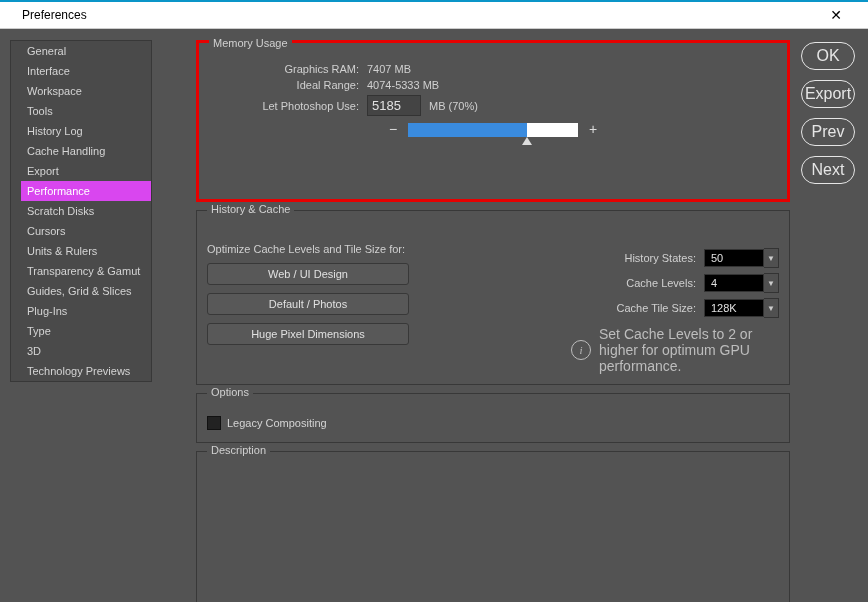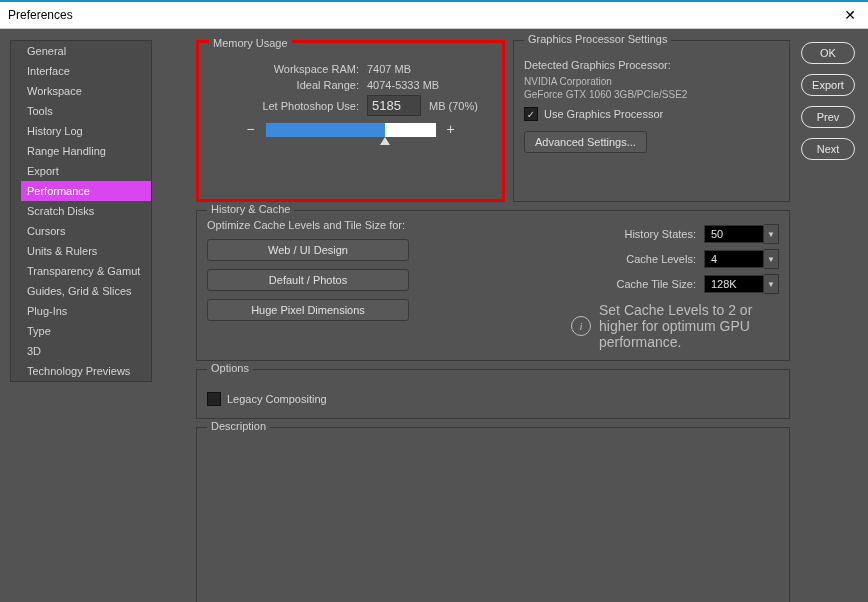--- a/index.html
+++ b/index.html
@@ -1,17 +1,17 @@
 <!DOCTYPE html>
 <html><head>
 <meta charset="utf-8">
 <style>
   html,body{margin:0;padding:0;font-family:"Segoe UI",Tahoma,sans-serif;font-size:11px;color:#d4d4d4;background:#fff;}
   .window{width:868px;height:602px;background:#535353;position:relative;border-top:2px solid #0a95c8;}
-  .titlebar{height:26px;background:#fff;color:#000;display:flex;align-items:center;padding:0 6px;border-bottom:1px solid #ccc;}
+  .titlebar{height:26px;background:#fff;color:#000;display:flex;align-items:center;padding:0 20px;border-bottom:1px solid #ccc;}
   .titlebar .title{flex:1;font-size:12px;padding-left:2px;}
   .titlebar .close{font-size:14px;padding:0 6px;cursor:pointer;}
   .body{position:absolute;top:28px;left:0;right:0;bottom:0;display:flex;padding:10px 10px 10px 10px;gap:8px;}
   .sidebar{width:130px;background:#4a4a4a;border:1px solid #383838;align-self:flex-start;padding-left:10px;}
   .sidebar .item{padding:4px 6px;cursor:pointer;color:#d4d4d4;}
   .sidebar .item.sel{background:#d946ef;color:#fff;}
   .main{flex:1;display:flex;flex-direction:column;gap:8px;position:relative;margin-left:36px;}
   .row1{display:flex;gap:8px;}
   .panel{border:1px solid #383838;position:relative;padding:18px 10px 10px 10px;}
   .legend{position:absolute;top:-8px;left:10px;background:#535353;padding:0 4px;color:#d0d0d0;}
@@ -25,22 +25,22 @@
   .sliderwrap{display:flex;align-items:center;justify-content:center;margin-top:6px;position:relative;}
   .signbtn{width:18px;height:16px;color:#ddd;text-align:center;font-size:14px;line-height:14px;cursor:pointer;}
   .track{width:170px;height:14px;background:#fff;position:relative;margin:0 6px;}
   .fill{position:absolute;left:0;top:0;bottom:0;background:#3a8bde;}
   .thumb{position:absolute;top:14px;transform:translateX(-50%);width:0;height:0;border-left:5px solid transparent;border-right:5px solid transparent;border-bottom:8px solid #ddd;}
   .gfx .gtxt{color:#bdbdbd;font-size:10px;line-height:13px;}
   .chk{display:flex;align-items:center;gap:6px;margin-top:6px;}
   .chkbox{width:12px;height:12px;background:#222;border:1px solid #111;display:flex;align-items:center;justify-content:center;color:#bcd;font-size:10px;}
   .button{background:#585858;border:1px solid #383838;border-radius:3px;color:#e0e0e0;padding:4px 10px;cursor:pointer;display:inline-block;text-align:center;}
   .rbtns{width:60px;display:flex;flex-direction:column;gap:10px;align-items:center;padding-top:2px;}
-  .pill{width:52px;border:1px solid #e5e5e5;border-radius:14px;padding:4px 0;color:#e5e5e5;text-align:center;cursor:pointer;font-size:11px;}
-  .history{display:flex;padding-top:8px;}
+  .pill{width:52px;border:1px solid #e5e5e5;border-radius:14px;padding:4px 0;color:#e5e5e5;text-align:center;cursor:pointer;font-size:16px;}
+  .history{display:flex;padding-top:32px;}
   .hleft{flex:1;}
   .hleft .optbtn{width:180px;margin-top:8px;}
   .hright{width:300px;}
   .hrow{display:flex;align-items:center;justify-content:flex-end;gap:8px;margin:5px 0;}
   .sel{display:flex;align-items:center;}
   .sel .selval{width:46px;background:#000000;border:1px solid #333;padding:2px 6px;color:#e0e0e0;}
   .sel .caret{width:14px;height:18px;border:1px solid #333;border-left:none;display:flex;align-items:center;justify-content:center;color:#ccc;font-size:8px;background:#505050;}
   .info{display:flex;align-items:center;gap:8px;margin-top:8px;justify-content:flex-end;}
   .info .iicon{width:18px;height:18px;border:1.5px solid #bdbdbd;border-radius:50%;display:flex;align-items:center;justify-content:center;font-style:italic;font-family:serif;color:#bdbdbd;}
   .info .itxt{font-size:14px;color:#bdbdbd;width:180px;}
@@ -57,40 +57,40 @@
     <div class="close">✕</div>
   </div>
 
   <div class="body">
     <div class="sidebar" id="sidebar">
         <div class="item">General</div>
         <div class="item">Interface</div>
         <div class="item">Workspace</div>
         <div class="item">Tools</div>
         <div class="item">History Log</div>
-        <div class="item">Range Handling</div>
+        <div class="item">Cache Handling</div>
         <div class="item">Export</div>
         <div class="item sel">Performance</div>
         <div class="item">Scratch Disks</div>
         <div class="item">Cursors</div>
         <div class="item">Units &amp; Rulers</div>
         <div class="item">Transparency &amp; Gamut</div>
         <div class="item">Guides, Grid &amp; Slices</div>
         <div class="item">Plug-Ins</div>
         <div class="item">Type</div>
         <div class="item">3D</div>
         <div class="item">Technology Previews</div>
       </div>
 
     <div class="main">
       <div class="row1">
         <div class="panel memory">
           <div class="legend">Memory Usage</div>
           <div class="stat">
-            <div class="lab">Workspace RAM:</div>
+            <div class="lab">Graphics RAM:</div>
             <div class="val">7407 MB</div>
           </div>
           <div class="stat">
             <div class="lab">Ideal Range:</div>
             <div class="val">4074-5333 MB</div>
           </div>
           <div class="stat">
             <div class="lab">Let Photoshop Use:</div>
             <input class="inp" value="5185" style="">
             <div class="val" style="margin-left:8px">MB (70%)</div>
@@ -98,31 +98,20 @@
           <div class="sliderwrap">
             <div class="signbtn">−</div>
             <div class="track">
               <div class="fill" id="memfill" style="width: 70%;"></div>
               <div class="thumb" id="memthumb" style="left: 70%;"></div>
             </div>
             <div class="signbtn">+</div>
           </div>
         </div>
 
-        <div class="panel gfx">
-          <div class="legend">Graphics Processor Settings</div>
-          <div class="lab2">Detected Graphics Processor:</div>
-          <div class="gtxt" style="margin-top:4px">NVIDIA Corporation</div>
-          <div class="gtxt">GeForce GTX 1060 3GB/PCIe/SSE2</div>
-          <div class="chk">
-            <div class="chkbox">✓</div>
-            <div>Use Graphics Processor</div>
-          </div>
-          <div class="button" style="margin-top:10px">Advanced Settings...</div>
-        </div>
 
         <div class="rbtns">
           <div class="pill">OK</div>
           <div class="pill">Export</div>
           <div class="pill">Prev</div>
           <div class="pill">Next</div>
         </div>
       </div>
 
       <div class="panel history" style="margin-right:68px">

